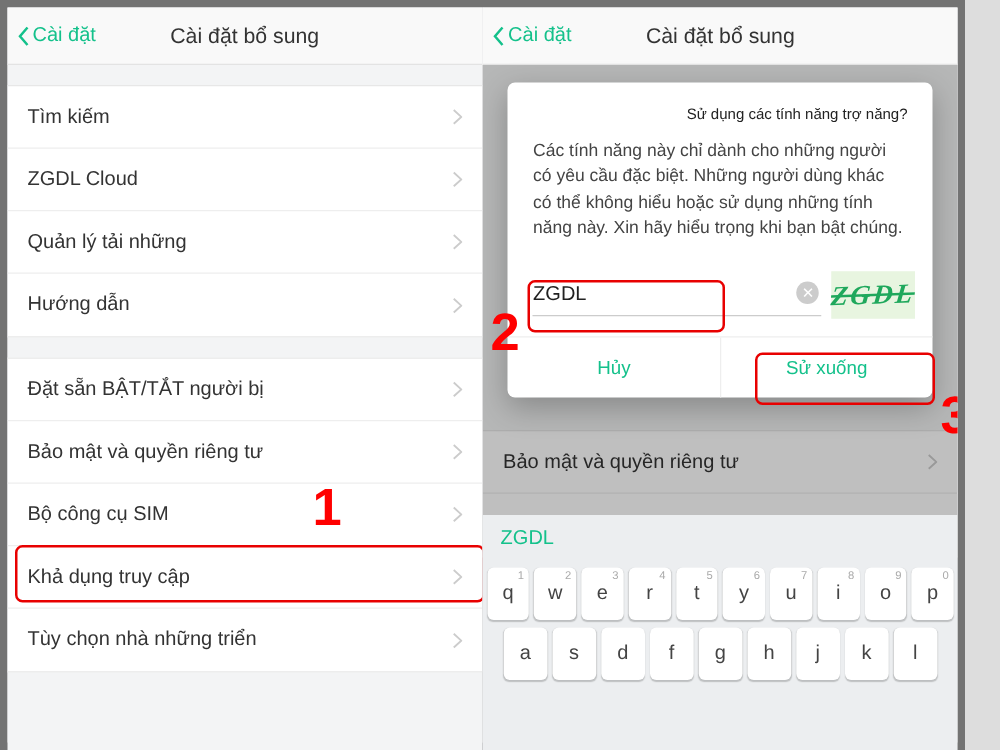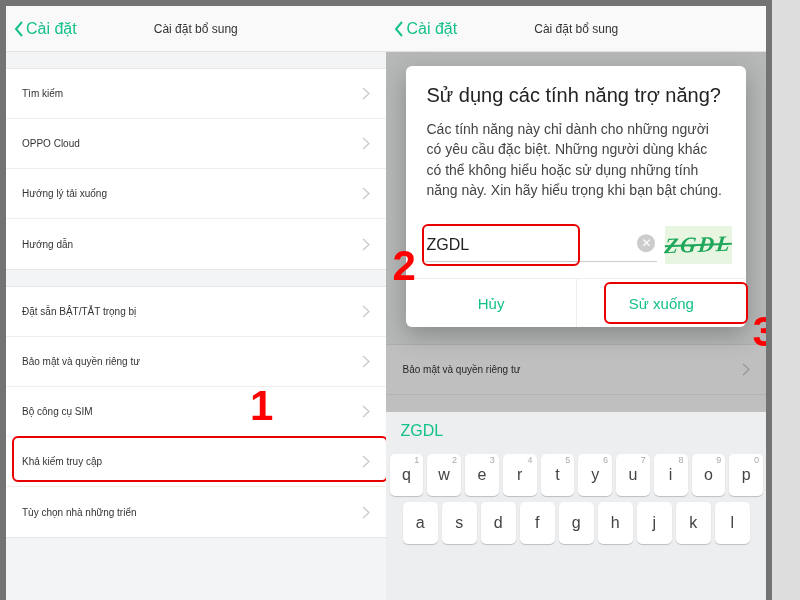--- a/index.html
+++ b/index.html
@@ -3,34 +3,34 @@
 <meta charset="utf-8">
 <style>
 * { margin: 0; padding: 0; box-sizing: border-box; font-family: -apple-system, "Helvetica Neue", Arial, sans-serif; }
 body { background: #ddd; width: 800px; height: 600px; overflow: hidden; }
 .wrap { display: flex; width: 772px; height: 600px; border: 6px solid #737373; }
 .phone { width: 399px; height: 598px; background: #f3f4f5; position: relative; overflow: hidden; }
 .divider { width: 1px; background: #bbb; }
 .header { height: 46px; background: #f9f9f9; display: flex; align-items: center; border-bottom: 1px solid #e3e3e3; position: relative; }
 .back { color: #14c18b; font-size: 16px; display: flex; align-items: center; gap: 2px; padding-left: 8px; cursor: pointer; }
 .back svg { width: 10px; height: 16px; }
-.title { position: absolute; left: 0; right: 0; text-align: center; color: #333; font-size: 12px; pointer-events: none; }
+.title { position: absolute; left: 0; right: 0; text-align: center; color: #333; font-size: 17px; pointer-events: none; }
 .section { margin-top: 16px; background: #fff; border-top: 1px solid #e7e7e7; border-bottom: 1px solid #e7e7e7; }
-.row { height: 50px; display: flex; align-items: center; padding: 0 16px; border-bottom: 1px solid #eee; color: #333; font-size: 10px; position: relative; }
+.row { height: 50px; display: flex; align-items: center; padding: 0 16px; border-bottom: 1px solid #eee; color: #333; font-size: 16px; position: relative; }
 .row:last-child { border-bottom: none; }
 .chev { margin-left: auto; color: #ccc; }
 .chev svg { width: 8px; height: 13px; display: block; }
 .toggle { margin-left: auto; width: 46px; height: 26px; background: #e6e6e6; border-radius: 13px; position: relative; }
 .toggle::after { content: ""; position: absolute; width: 24px; height: 24px; border-radius: 50%; background: #fff; top: 1px; left: 1px; box-shadow: 0 1px 3px rgba(0,0,0,0.2); }
 .highlight-box { position: absolute; border: 2px solid #e80000; border-radius: 6px; pointer-events: none; }
 .step { position: absolute; color: #ff0000; font-size: 42px; font-weight: 600; pointer-events: none; }
 .dim { position: absolute; inset: 0; background: rgba(0,0,0,0.25); }
 .dialog { position: absolute; left: 20px; right: 20px; top: 60px; background: #fff; border-radius: 6px; box-shadow: 0 8px 24px rgba(0,0,0,0.25); }
 .dlg-pad { padding: 18px 20px 12px 20px; }
-.dlg-title { font-size: 20px; color: #222; text-align: left; font-weight: 500; margin-bottom: 12px; }
+.dlg-title { font-size: 12px; color: #222; text-align: right; font-weight: 500; margin-bottom: 12px; }
 .dlg-body { font-size: 14px; color: #444; line-height: 1.45; }
 .captcha-row { display: flex; align-items: center; gap: 8px; margin-top: 14px; padding: 0 16px 14px 20px; }
 .captcha-input { flex: 0 0 130px; height: 34px; border: none; border-bottom: 1px solid #ccc; font-size: 16px; color: #222; padding-right: 24px; position: relative; }
 .captcha-wrap { position: relative; flex: 0 0 130px; }
 .clear-x { position: absolute; right: 2px; top: 50%; transform: translateY(-60%); width: 18px; height: 18px; border-radius: 50%; background: #ccc; color: #fff; font-size: 12px; display: flex; align-items: center; justify-content: center; cursor: pointer; }
 .captcha-img { flex: 1; height: 38px; background: #e8f5e0; display: flex; align-items: center; justify-content: center; }
 .captcha-txt { font-family: cursive; font-size: 22px; font-style: italic; font-weight: bold; color: #1fa85c; letter-spacing: 2px; transform: skewX(-8deg) rotate(-2deg); text-decoration: line-through; }
 .dlg-btns { display: flex; border-top: 1px solid #eee; text-align: right; }
 .dlg-btn { flex: 1; height: 48px; display: flex; align-items: center; justify-content: center; color: #14c18b; font-size: 15px; cursor: pointer; }
 .dlg-btn:first-child { border-right: 1px solid #eee; }
@@ -62,48 +62,48 @@
     <div class="section">
       <div class="row">
           <span>Tìm kiếm</span>
           <span class="chev">
             <svg viewBox="0 0 8 13">
               <path d="M1 1 L7 6.5 L1 12" stroke="#ccc" stroke-width="1.5" fill="none"></path>
             </svg>
           </span>
         </div>
       <div class="row">
-          <span>OPPO Cloud</span>
-          <span class="chev">
-            <svg viewBox="0 0 8 13">
-              <path d="M1 1 L7 6.5 L1 12" stroke="#ccc" stroke-width="1.5" fill="none"></path>
-            </svg>
-          </span>
-        </div>
-      <div class="row">
-          <span>Hướng lý tải xuống</span>
+          <span>ZGDL Cloud</span>
+          <span class="chev">
+            <svg viewBox="0 0 8 13">
+              <path d="M1 1 L7 6.5 L1 12" stroke="#ccc" stroke-width="1.5" fill="none"></path>
+            </svg>
+          </span>
+        </div>
+      <div class="row">
+          <span>Quản lý tải những</span>
           <span class="chev">
             <svg viewBox="0 0 8 13">
               <path d="M1 1 L7 6.5 L1 12" stroke="#ccc" stroke-width="1.5" fill="none"></path>
             </svg>
           </span>
         </div>
       <div class="row">
           <span>Hướng dẫn</span>
           <span class="chev">
             <svg viewBox="0 0 8 13">
               <path d="M1 1 L7 6.5 L1 12" stroke="#ccc" stroke-width="1.5" fill="none"></path>
             </svg>
           </span>
         </div>
     </div>
 
     <div class="section">
       <div class="row">
-          <span>Đặt sẵn BẬT/TẮT trọng bị</span>
+          <span>Đặt sẵn BẬT/TẮT người bị</span>
           <span class="chev">
             <svg viewBox="0 0 8 13">
               <path d="M1 1 L7 6.5 L1 12" stroke="#ccc" stroke-width="1.5" fill="none"></path>
             </svg>
           </span>
         </div>
       <div class="row">
           <span>Bảo mật và quyền riêng tư</span>
           <span class="chev">
             <svg viewBox="0 0 8 13">
@@ -113,21 +113,21 @@
         </div>
       <div class="row">
           <span>Bộ công cụ SIM</span>
           <span class="chev">
             <svg viewBox="0 0 8 13">
               <path d="M1 1 L7 6.5 L1 12" stroke="#ccc" stroke-width="1.5" fill="none"></path>
             </svg>
           </span>
         </div>
       <div class="row">
-          <span>Khả kiếm truy cập</span>
+          <span>Khả dụng truy cập</span>
           <span class="chev">
             <svg viewBox="0 0 8 13">
               <path d="M1 1 L7 6.5 L1 12" stroke="#ccc" stroke-width="1.5" fill="none"></path>
             </svg>
           </span>
         </div>
       <div class="row">
           <span>Tùy chọn nhà những triển</span>
           <span class="chev">
             <svg viewBox="0 0 8 13">

